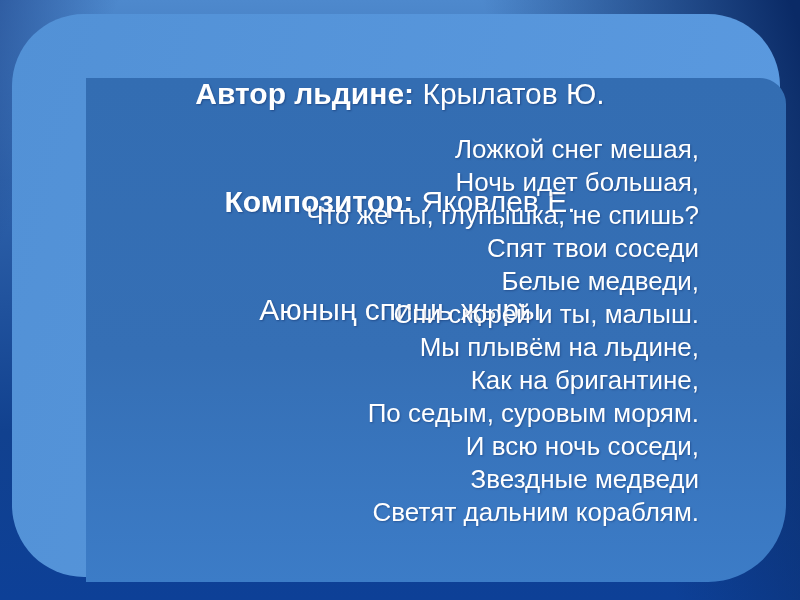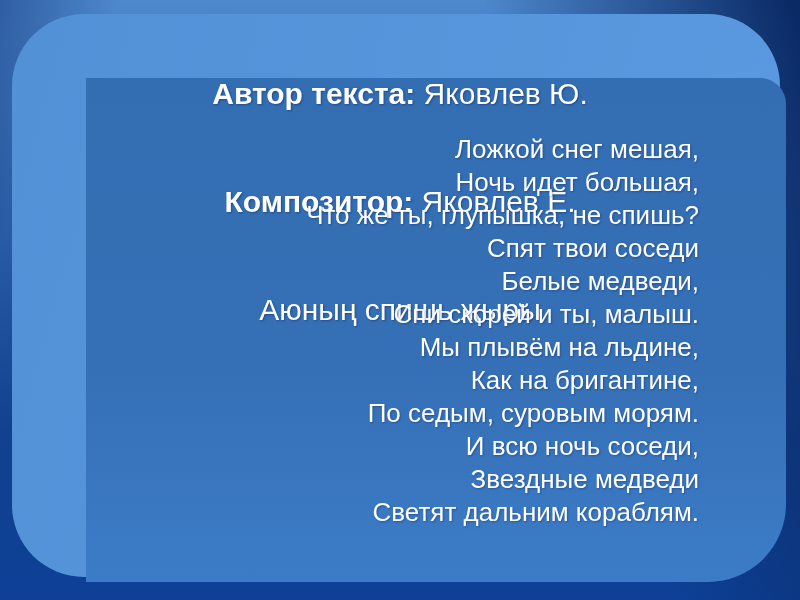--- a/index.html
+++ b/index.html
@@ -63,21 +63,21 @@
   }
 </style>
 </head>
 <body>
 
 <div class="stage">
   <div class="accent-band"></div>
   <div class="content-panel"></div>
 
   <div class="title-block">
-    <div class="title-line"><b>Автор текста:</b><span> Яковлев Ю.</span></div>
+    <div class="title-line"><b>Автор льдине:</b><span> Крылатов Ю.</span></div>
     <div class="title-line"><b>Композитор:</b><span> Яковлев Е.</span></div>
     <div class="title-line">Аюның спишь җыры</div>
   </div>
 
   <div class="lyrics-block"> Ложкой снег мешая,
 Ночь идет большая,
 Что же ты, глупышка, не спишь?
 Спят твои соседи
 Белые медведи,
 Спи скорей и ты, малыш.

